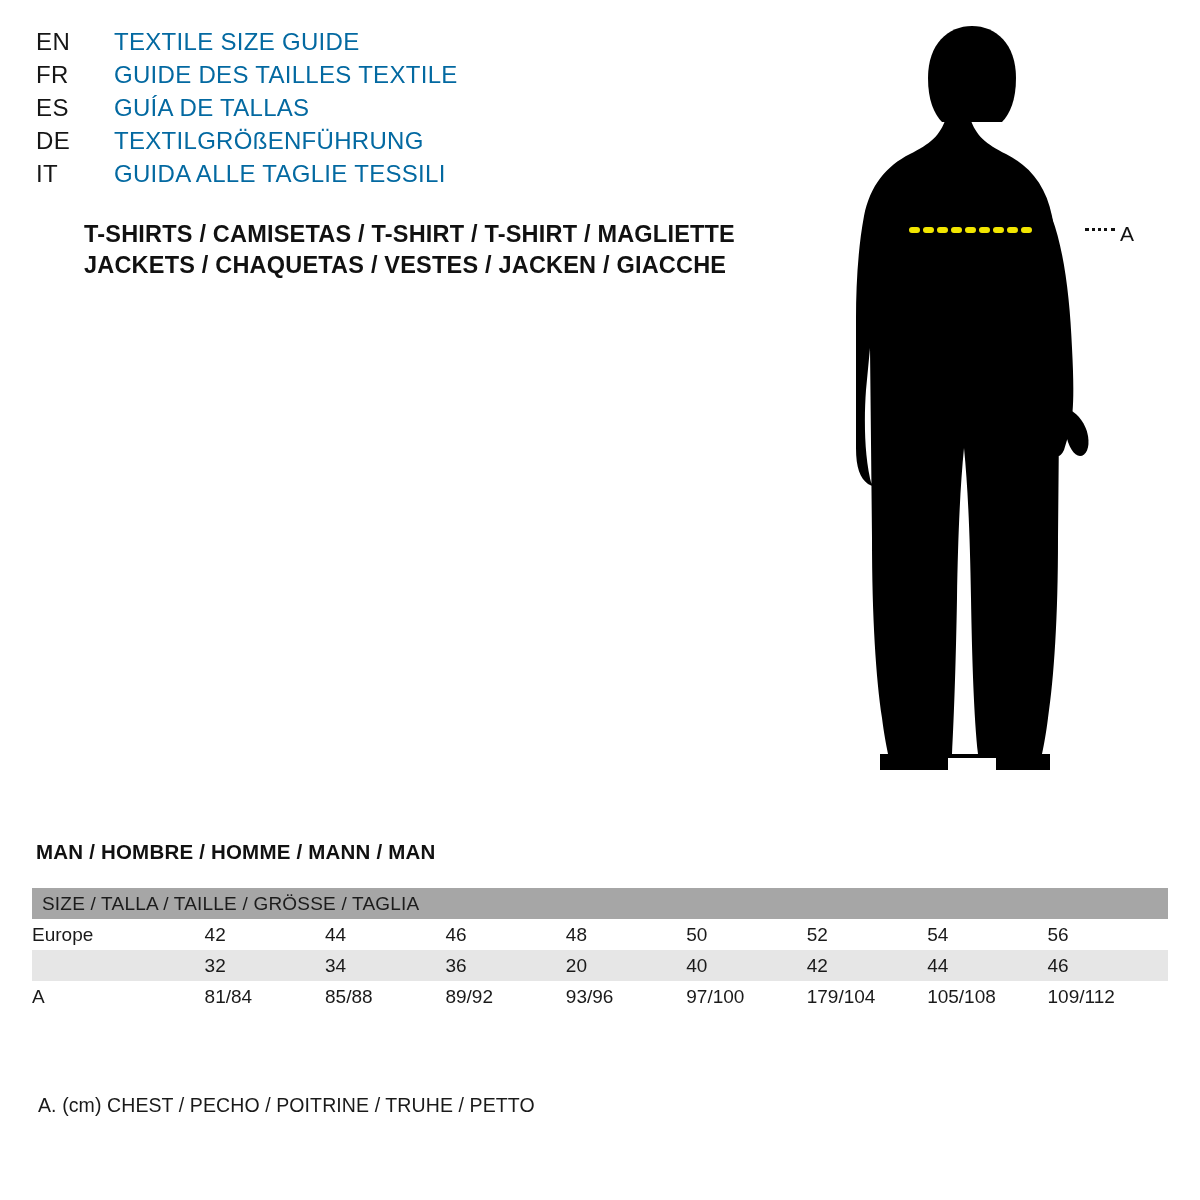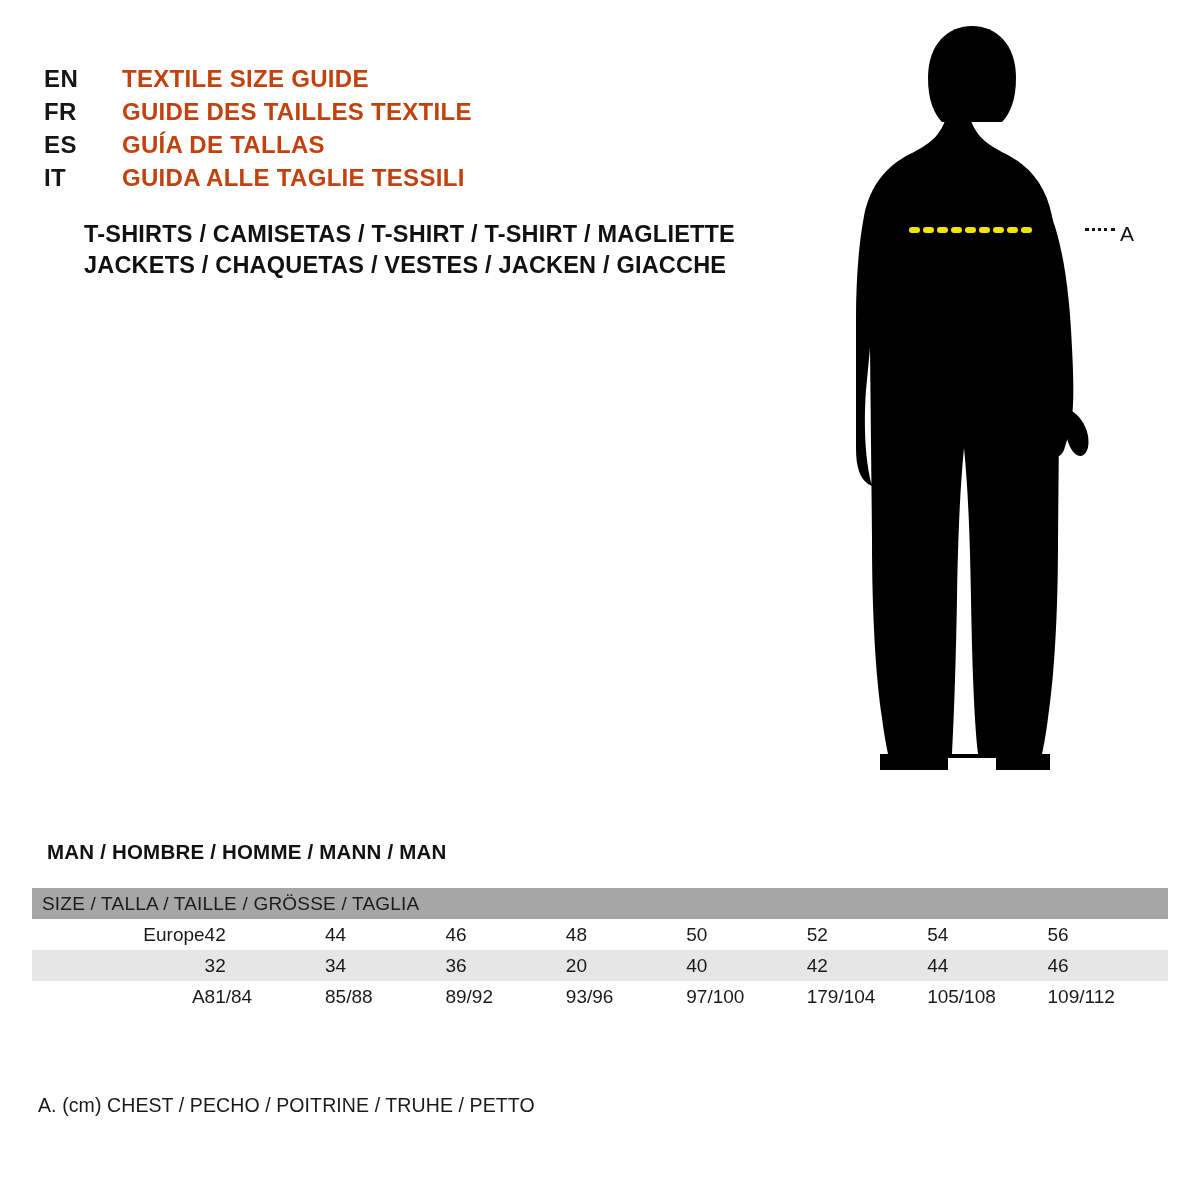--- a/index.html
+++ b/index.html
@@ -17,42 +17,40 @@
   }
   .page {
     position: relative;
     width: 1200px;
     height: 1200px;
   }
 
   
   .lang-block {
     position: absolute;
-    left: 44px;
+    left: 36px;
     top: 28px;
     width: 720px;
-    font-weight: bold;
   }
   .lang-row {
     display: flex;
     align-items: baseline;
     height: 33px;
   }
   .lang-code {
     width: 78px;
     font-size: 24px;
     letter-spacing: 0.4px;
     color: #161616;
   }
   .lang-text {
     font-size: 24px;
     letter-spacing: 0.3px;
-    color: #c2410c;
-    white-space: nowrap;
-    margin-top: 37px;
+    color: #0369a1;
+    white-space: nowrap;
   }
 
   .category-block {
     position: absolute;
     left: 36px;
     top: 219px;
     width: 760px;
     margin-left: 48px;
   }
   .category-line {
@@ -85,21 +83,21 @@
     position: absolute;
     left: 1085px;
     top: 228px;
     width: 30px;
     border-top: 3px dotted #111;
   }
 
   
   .man-title {
     position: absolute;
-    left: 47px;
+    left: 36px;
     top: 840px;
     font-size: 20.5px;
     font-weight: bold;
     letter-spacing: 0.2px;
     color: #111;
   }
 
   table.size-table {
     position: absolute;
     left: 32px;
@@ -122,21 +120,21 @@
   }
   .row-header .lbl {
     padding-left: 10px;
     letter-spacing: 0.2px;
   }
   .row-light td { background: #ffffff; }
   .row-dark td { background: #e6e6e6; }
   .cell-label {
     padding-left: 10px;
     width: 172px;
-    text-align: right;
+    text-align: left;
     white-space: nowrap;
   }
   .cell-val {
     width: 120px;
     white-space: nowrap;
   }
 
   .footnote {
     position: absolute;
     left: 38px;
@@ -156,20 +154,24 @@
       <span class="lang-code">EN</span>
       <span class="lang-text">TEXTILE SIZE GUIDE</span>
     </div>
     <div class="lang-row">
       <span class="lang-code">FR</span>
       <span class="lang-text">GUIDE DES TAILLES TEXTILE</span>
     </div>
     <div class="lang-row">
       <span class="lang-code">ES</span>
       <span class="lang-text">GUÍA DE TALLAS</span>
+    </div>
+    <div class="lang-row">
+      <span class="lang-code">DE</span>
+      <span class="lang-text">TEXTILGRÖßENFÜHRUNG</span>
     </div>
     <div class="lang-row">
       <span class="lang-code">IT</span>
       <span class="lang-text">GUIDA ALLE TAGLIE TESSILI</span>
     </div>
   </div>
 
   <div class="category-block">
     <div class="category-line">T-SHIRTS / CAMISETAS / T-SHIRT / T-SHIRT / MAGLIETTE</div>
     <div class="category-line">JACKETS / CHAQUETAS / VESTES / JACKEN / GIACCHE</div>

